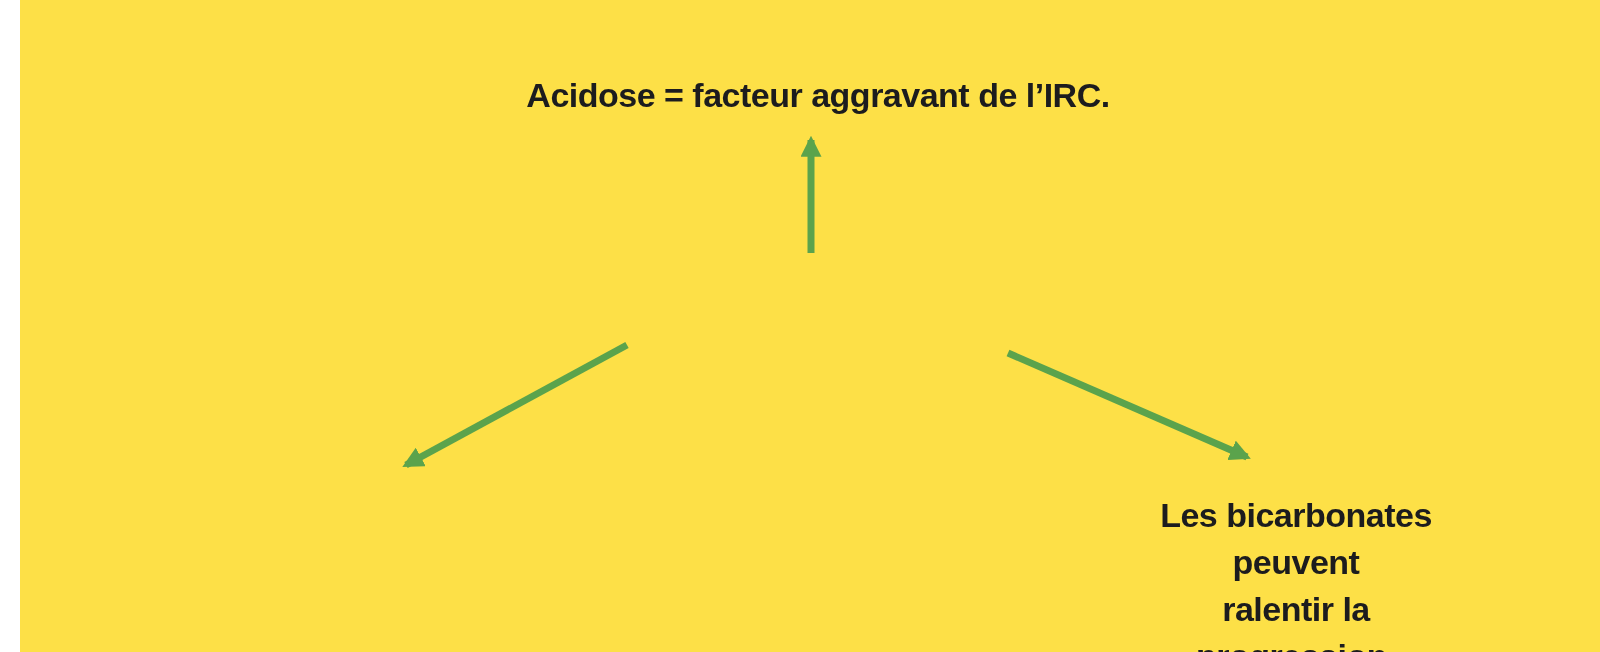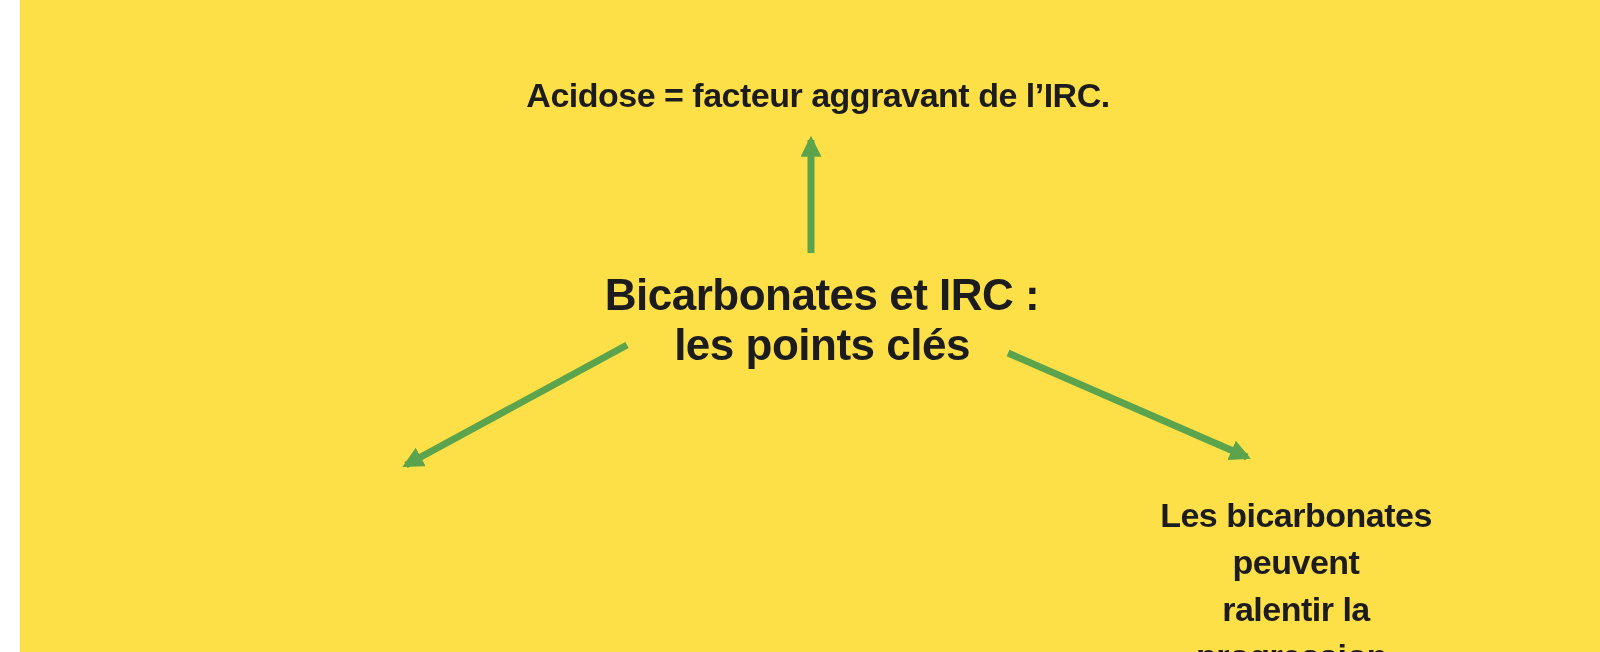--- a/index.html
+++ b/index.html
@@ -54,20 +54,18 @@
         <path d="M0,0 L10,5 L0,10 z" fill="#5ba34c"></path>
       </marker>
     </defs>
     <line x1="791" y1="253" x2="791" y2="140" stroke-width="7" marker-end="url(#arrowhead)" stroke="#5ba34c"></line>
     <line x1="607" y1="345" x2="386" y2="465" stroke-width="7" marker-end="url(#arrowhead)" stroke="#5ba34c"></line>
     <line x1="988" y1="353" x2="1227" y2="457" stroke-width="7" marker-end="url(#arrowhead)" stroke="#5ba34c"></line>
   </svg>
 
   <div class="label satellite label-top">Acidose = facteur aggravant de l’IRC.</div>
 
-  <div class="label central-title label-center">Bicarbonates et IRC :
-les points clés</div>
 
 
   <div class="label satellite label-bottom-right">Les bicarbonates peuvent
 ralentir la progression.</div>
 
 </div>
 
 </body></html>

